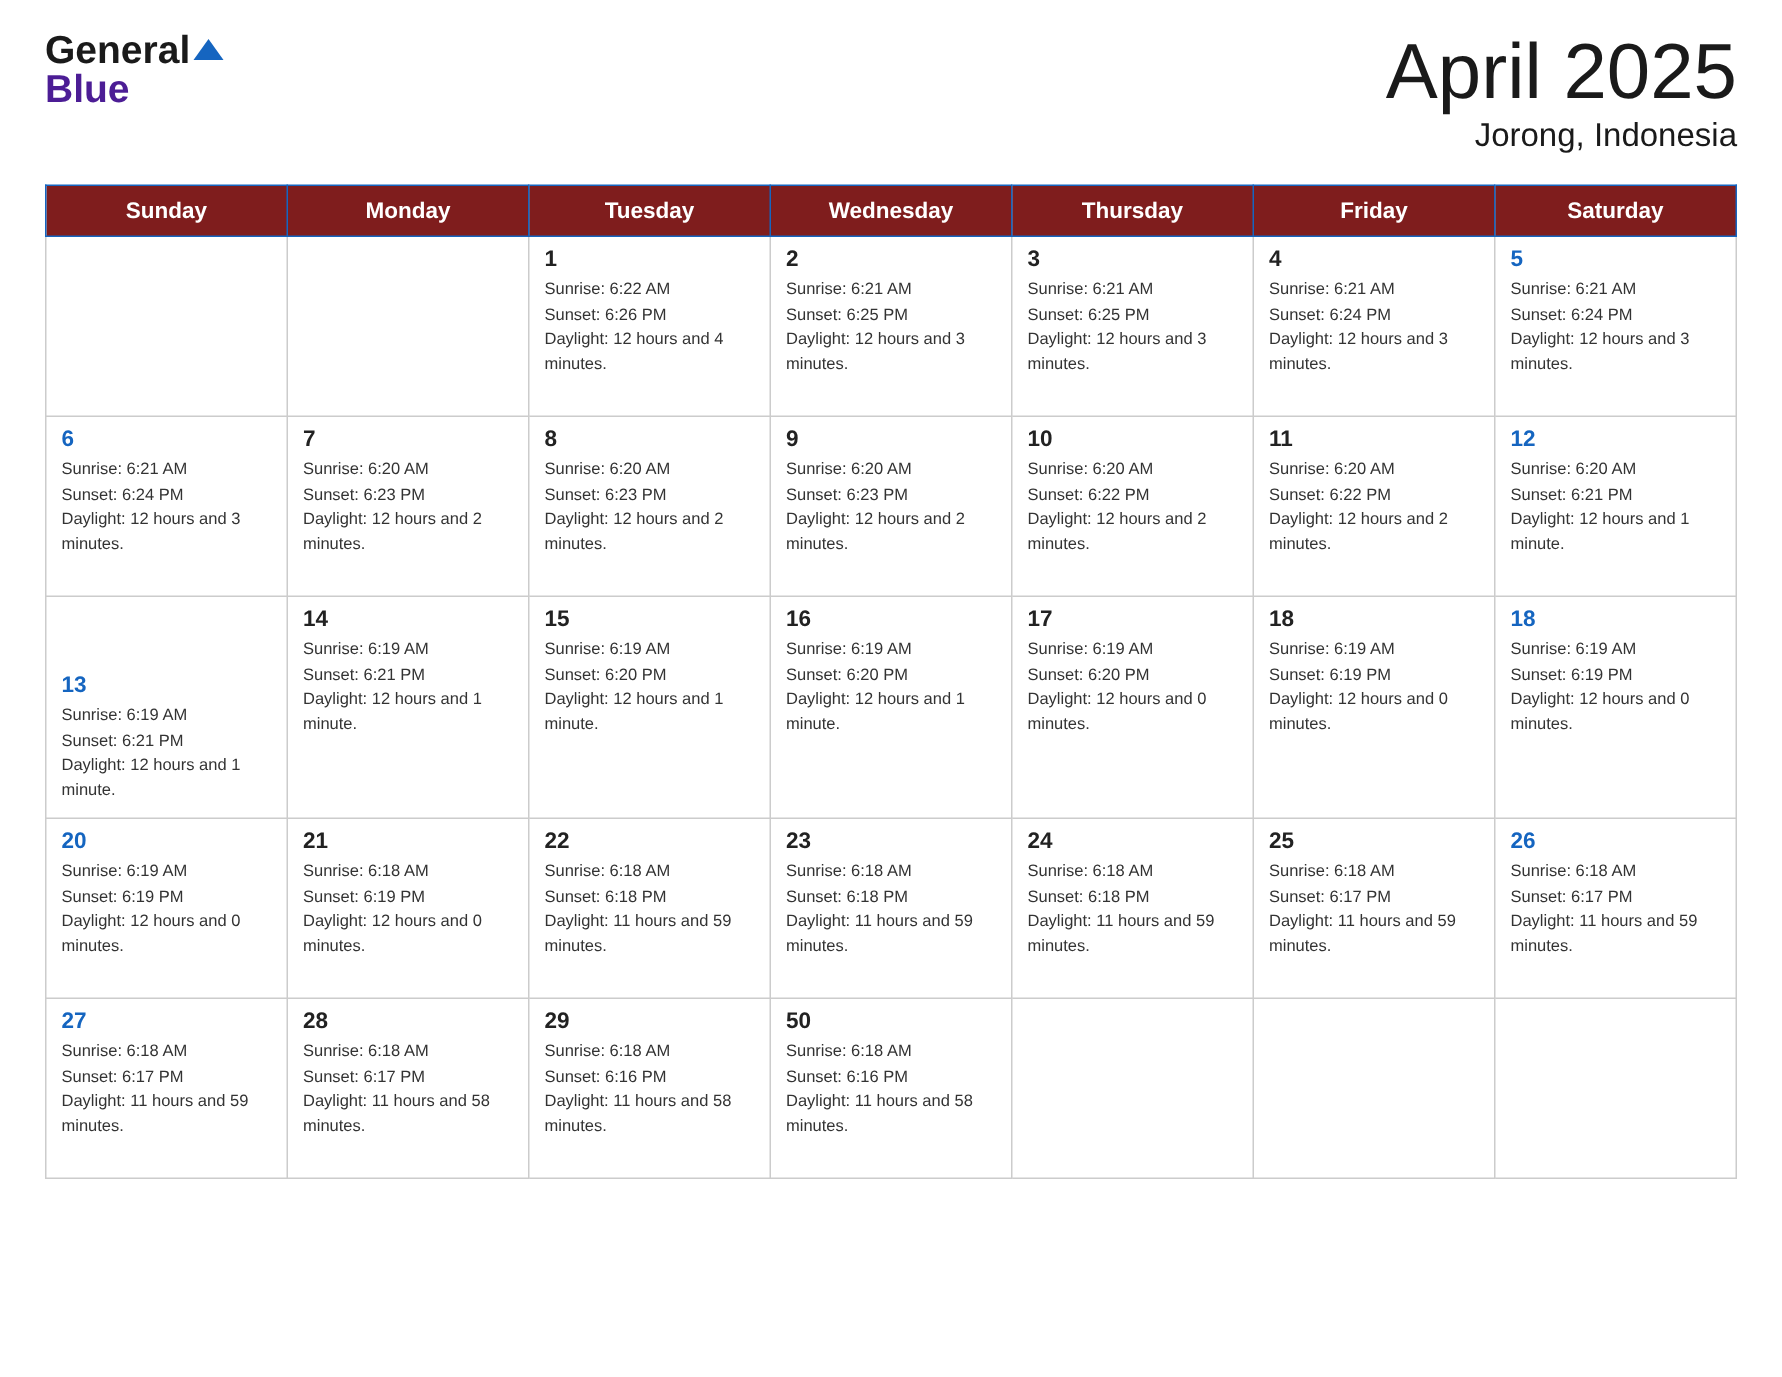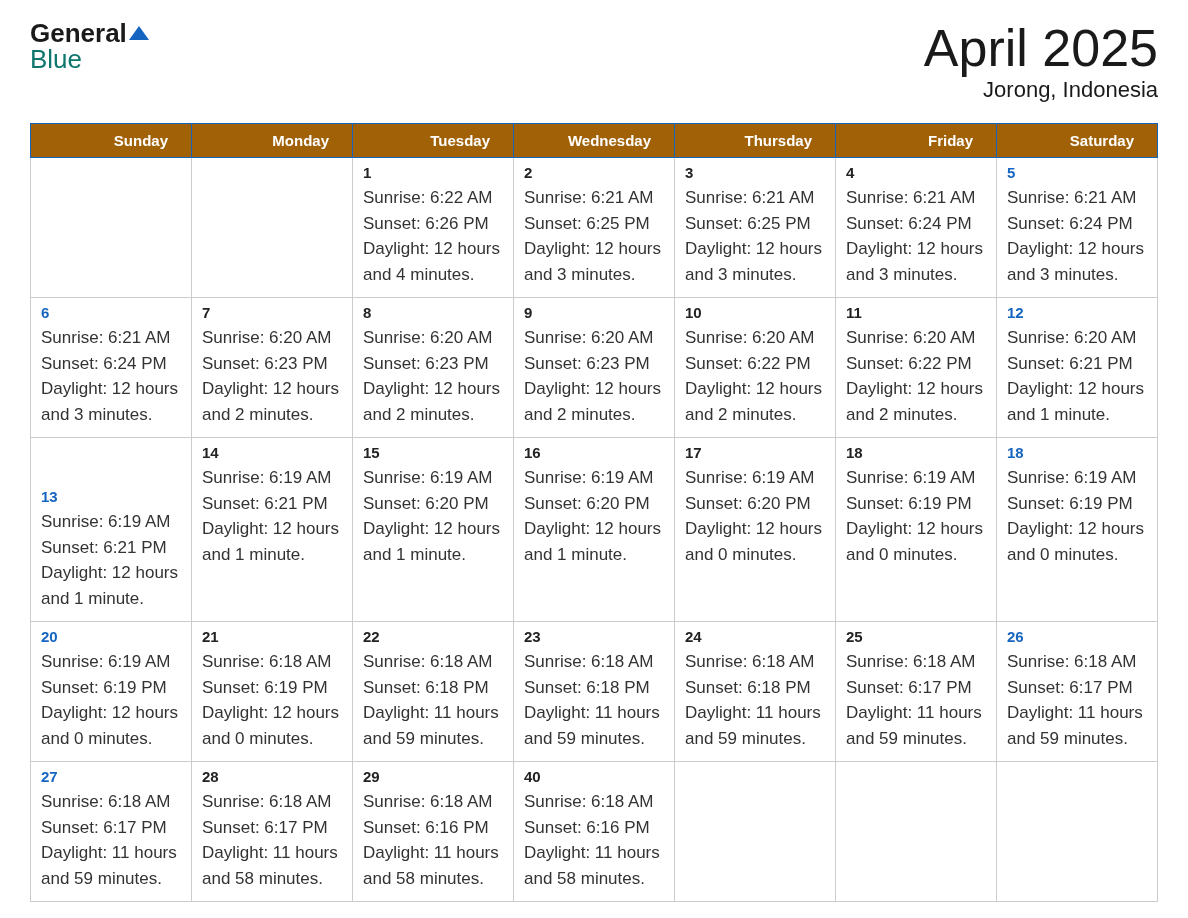--- a/index.html
+++ b/index.html
@@ -23,22 +23,22 @@
       align-items: flex-start;
     }
     .logo-text-general {
       font-size: 26px;
       font-weight: bold;
       color: #1a1a1a;
       line-height: 1;
     }
     .logo-text-blue {
       font-size: 26px;
-      font-weight: normal;
-      color: #0f766e;
+      font-weight: bold;
+      color: #4c1d95;
       line-height: 1;
     }
     .logo-triangle {
       display: inline-block;
       width: 0;
       height: 0;
       border-left: 10px solid transparent;
       border-right: 10px solid transparent;
       border-top: 14px solid #1565c0;
       margin-left: 2px;
@@ -62,44 +62,44 @@
       font-size: 22px;
       font-weight: normal;
       color: #1a1a1a;
     }
     table {
       width: 100%;
       border-collapse: collapse;
       table-layout: fixed;
     }
     thead tr th {
-      background-color: #a16207;
+      background-color: #7f1d1d;
       color: #fff;
       font-size: 15px;
       font-weight: bold;
-      padding: 8px 23px;
-      text-align: right;
+      padding: 8px 10px;
+      text-align: center;
       border: 1px solid #1565c0;
     }
     tbody tr td {
       vertical-align: top;
       padding: 6px 10px 10px 10px;
       border: 1px solid #ccc;
       font-size: 13px;
       color: #222;
       height: 120px;
     }
     .day-num {
       font-size: 15px;
       font-weight: bold;
       color: #222;
       margin-bottom: 4px;
     }
     .day-info {
-      font-size: 17px;
+      font-size: 11px;
       color: #333;
       line-height: 1.5;
     }
     .empty-cell {
       background: #fff;
     }
     tbody tr:nth-child(odd) td {
       background-color: #fff;
     }
     tbody tr td:first-child .day-num {
@@ -260,21 +260,21 @@
         </td>
         <td>
           <div class="day-num">28</div>
           <div class="day-info">Sunrise: 6:18 AM<br>Sunset: 6:17 PM<br>Daylight: 11 hours and 58 minutes.</div>
         </td>
         <td>
           <div class="day-num">29</div>
           <div class="day-info">Sunrise: 6:18 AM<br>Sunset: 6:16 PM<br>Daylight: 11 hours and 58 minutes.</div>
         </td>
         <td>
-          <div class="day-num">40</div>
+          <div class="day-num">50</div>
           <div class="day-info">Sunrise: 6:18 AM<br>Sunset: 6:16 PM<br>Daylight: 11 hours and 58 minutes.</div>
         </td>
         <td class="empty-cell"></td>
         <td class="empty-cell"></td>
         <td class="empty-cell"></td>
       </tr>
     </tbody>
 </table>
 
 </body></html>

